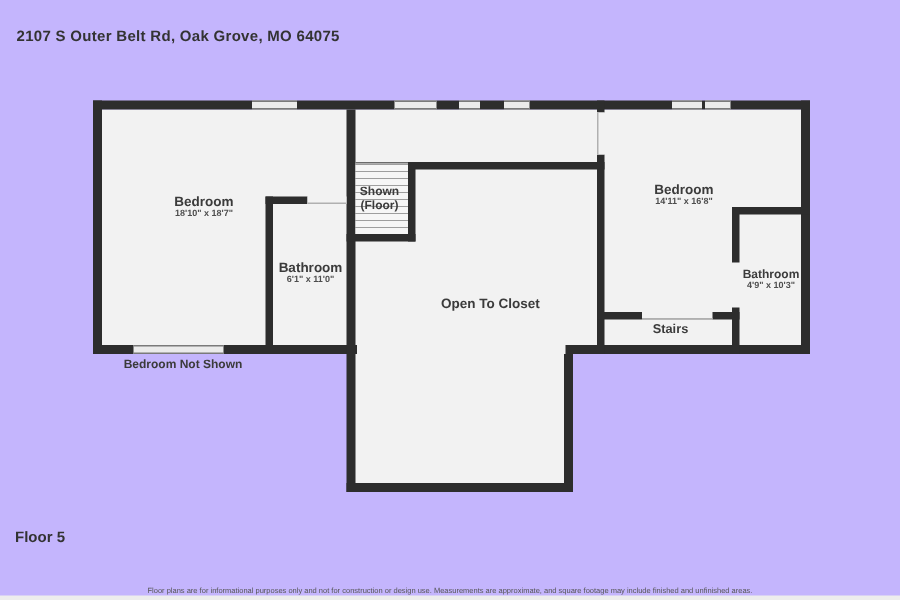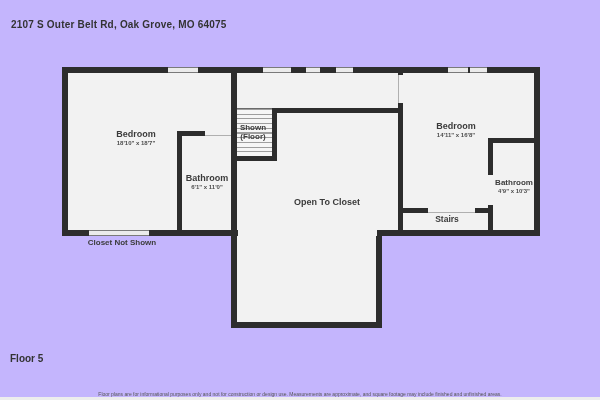--- a/index.html
+++ b/index.html
@@ -95,19 +95,19 @@
 
   <div class="room-label" style="left:514px;top:178px">
     <div class="room-name" style="font-size:8px">Bathroom</div>
     <div class="room-dims">4'9" x 10'3"</div>
   </div>
 
   <div class="room-label" style="left:447px;top:215px">
     <div class="room-name" style="font-size:8.5px">Stairs</div>
   </div>
 
-  <div class="annotation" style="left:122px;top:238px">Closet Not Shown</div>
+  <div class="annotation" style="left:122px;top:238px">Bedroom Not Shown</div>
 
   <div class="floor-label">Floor 5</div>
   <div class="disclaimer">Floor plans are for informational purposes only and not for construction or design use. Measurements are approximate, and square footage may include finished and unfinished areas.</div>
   <div class="footer-band"></div>
 
 </div>
 
 </body></html>

